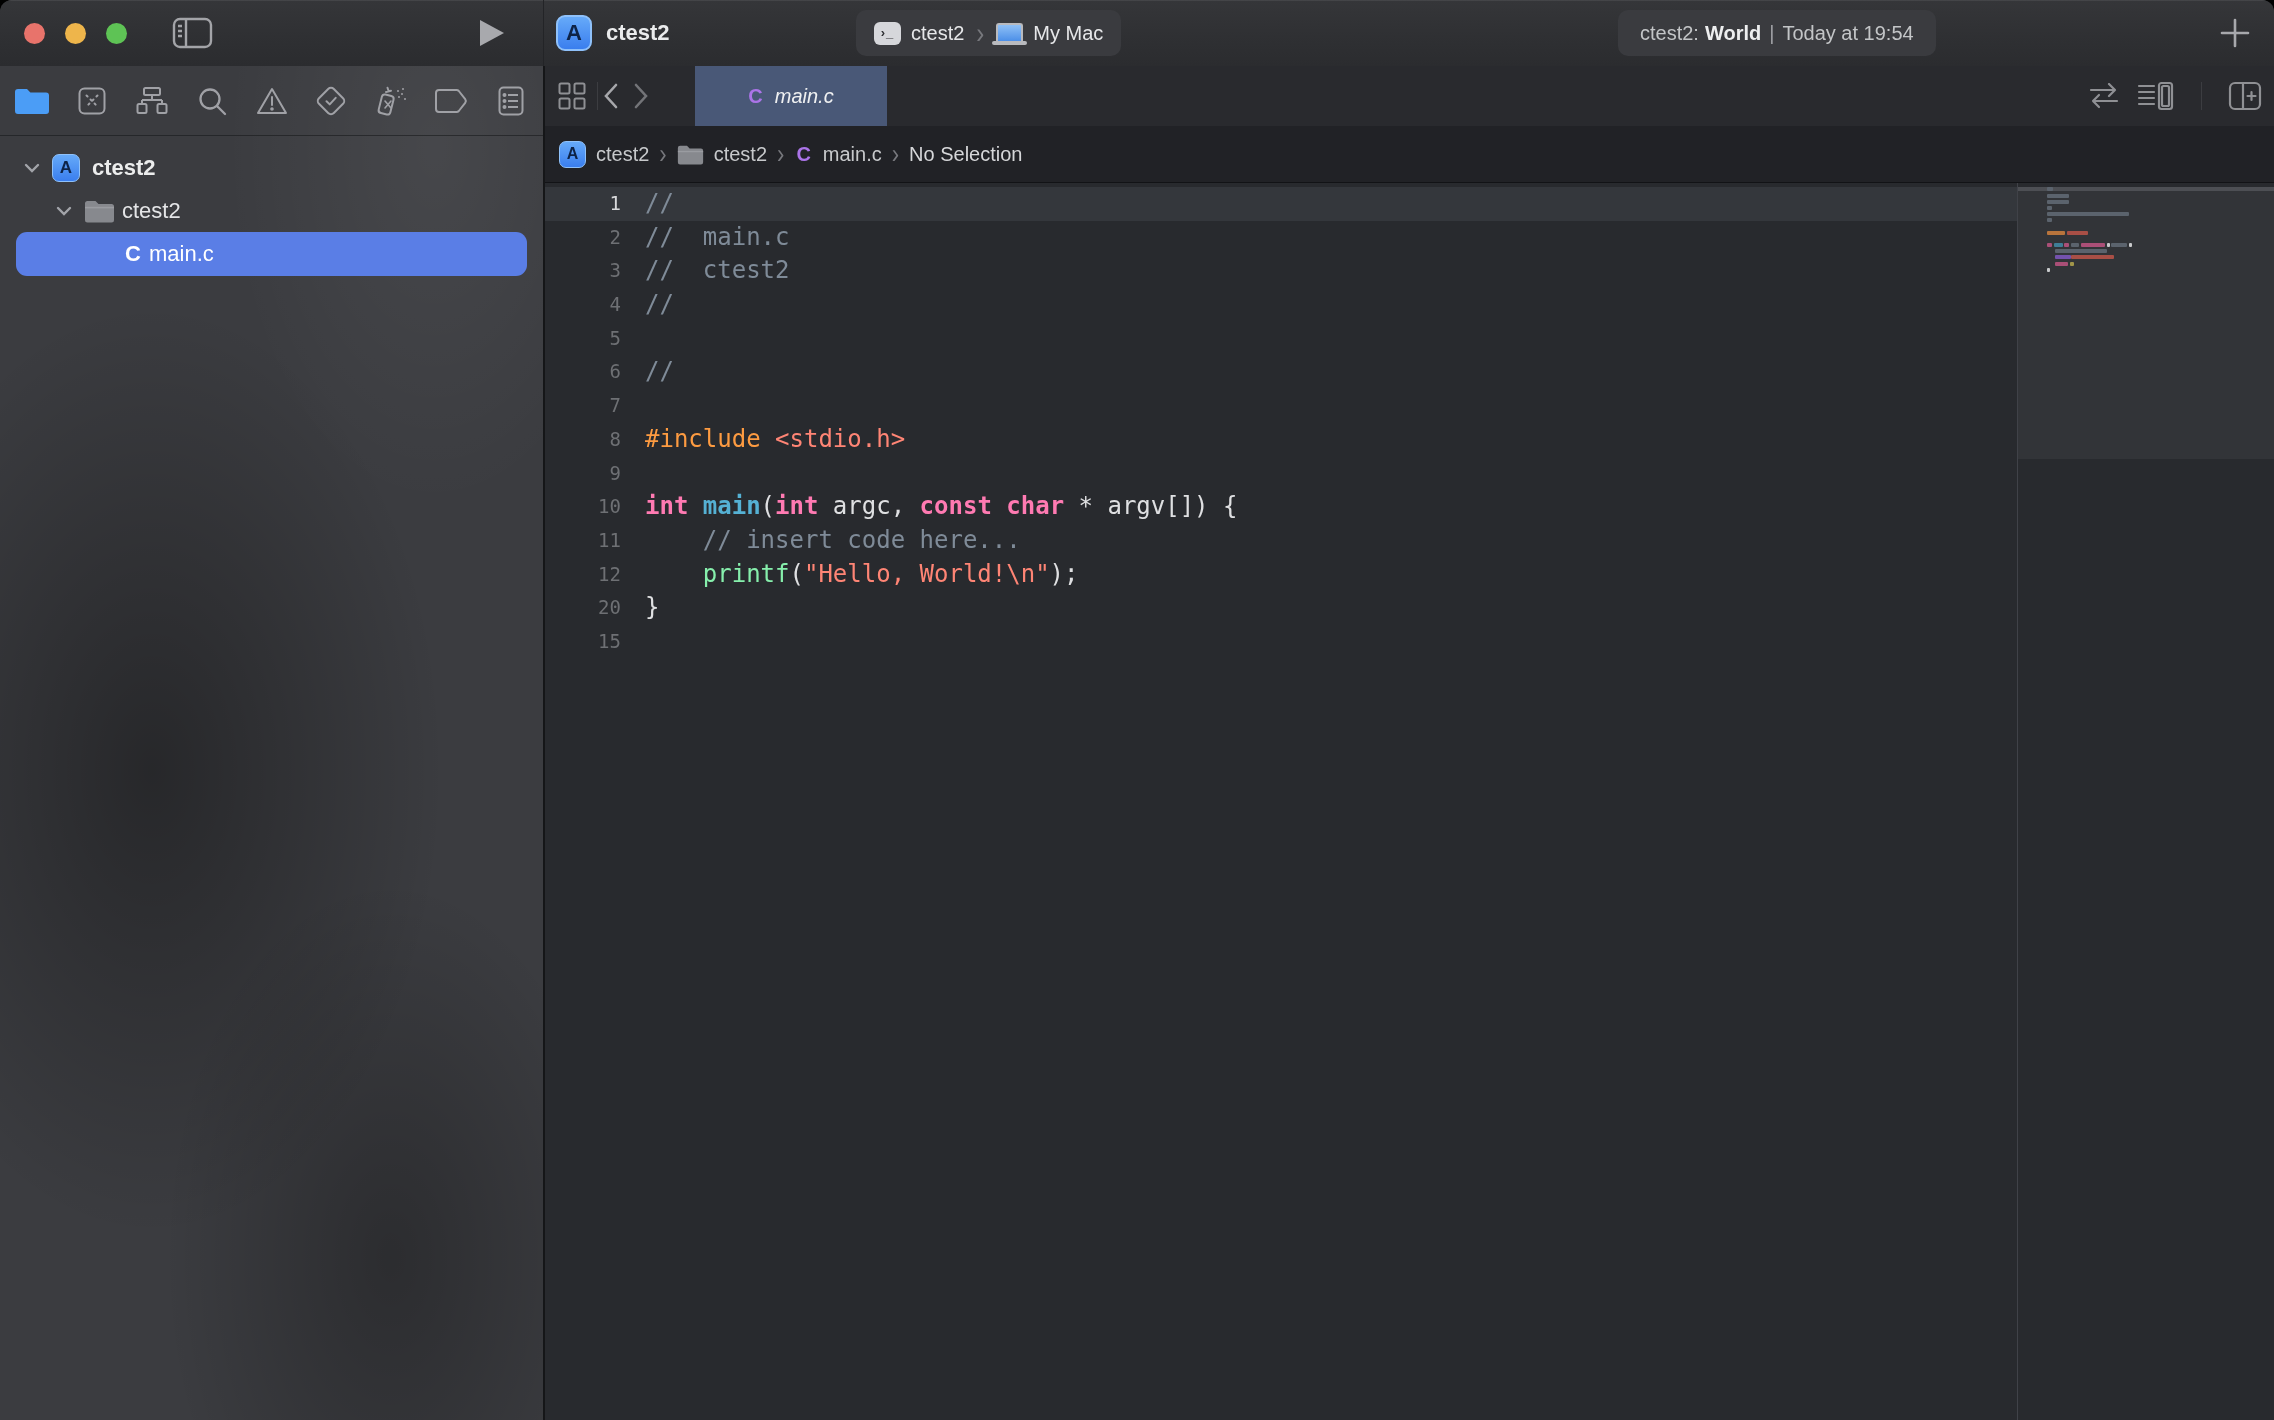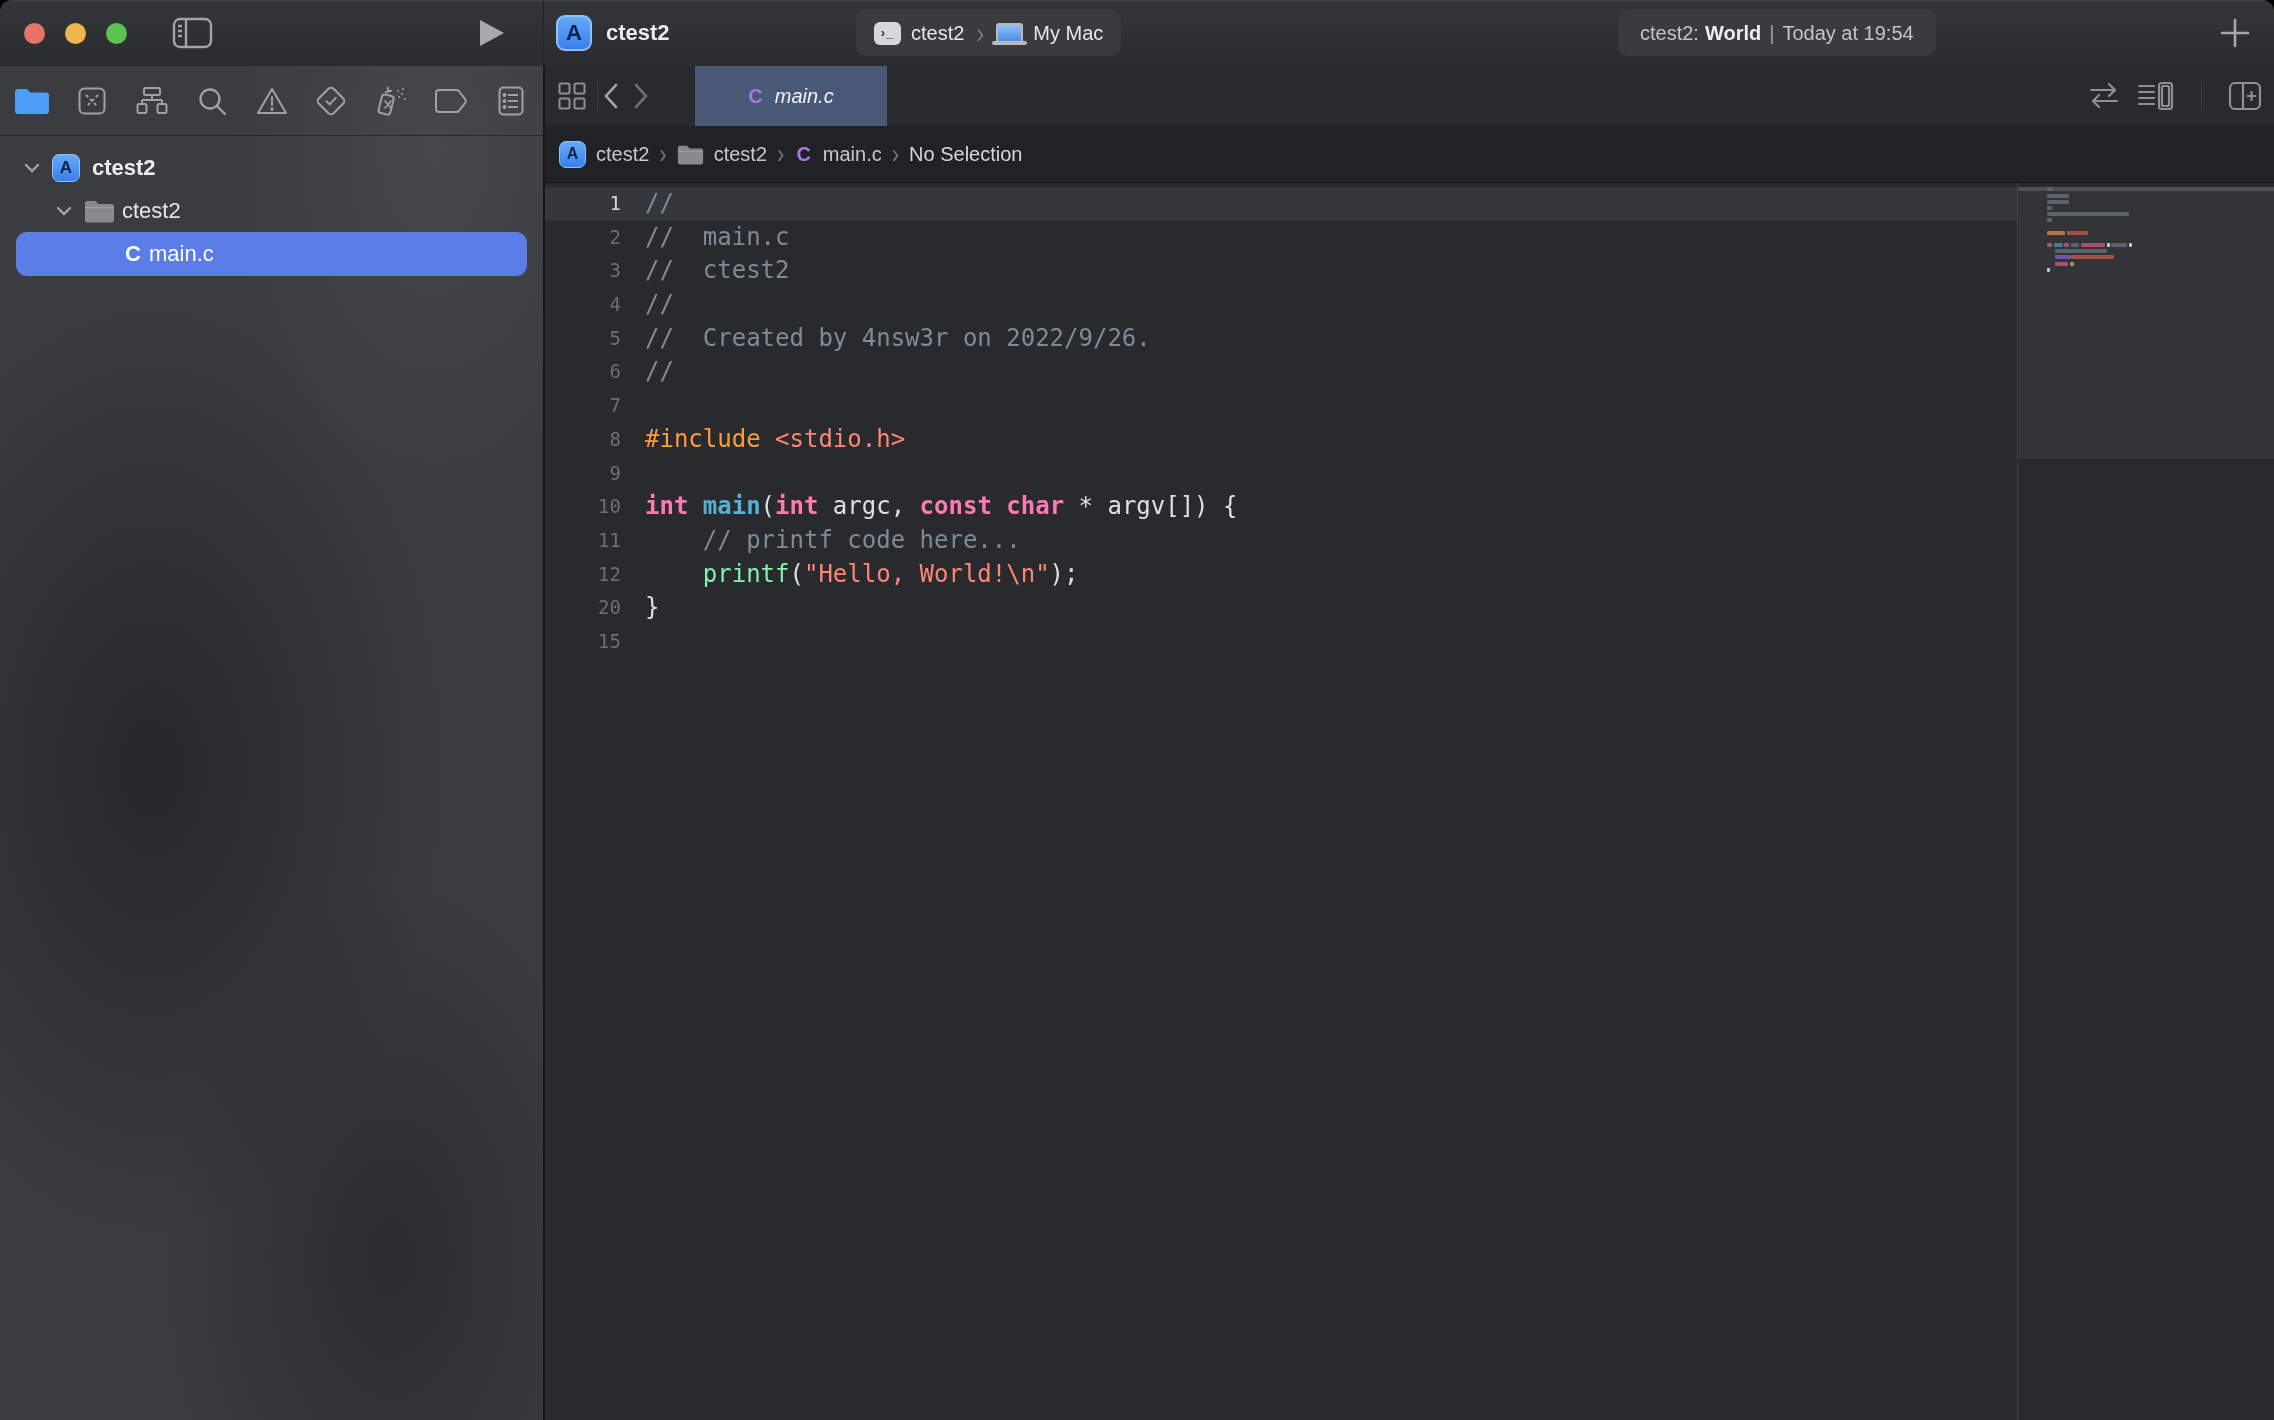--- a/index.html
+++ b/index.html
@@ -350,27 +350,27 @@
         <span class="jb-label jb-last">No Selection</span>
       </span>
     </div>
 
     <div class="editor">
       <div class="code-lines">
             <div class="code-row current"><span class="ln">1</span><span class="code"><span class="tok-com">//</span></span></div>
             <div class="code-row"><span class="ln">2</span><span class="code"><span class="tok-com">//  main.c</span></span></div>
             <div class="code-row"><span class="ln">3</span><span class="code"><span class="tok-com">//  ctest2</span></span></div>
             <div class="code-row"><span class="ln">4</span><span class="code"><span class="tok-com">//</span></span></div>
-            <div class="code-row"><span class="ln">5</span><span class="code"><span class="tok-com">//  Created by 4nsw3r on 2022/9/26.</span></span></div>
+            <div class="code-row"><span class="ln">5</span></div>
             <div class="code-row"><span class="ln">6</span><span class="code"><span class="tok-com">//</span></span></div>
             <div class="code-row"><span class="ln">7</span><span class="code"></span></div>
             <div class="code-row"><span class="ln">8</span><span class="code"><span class="tok-pre">#include</span><span class="tok-pl"> </span><span class="tok-str">&lt;stdio.h&gt;</span></span></div>
             <div class="code-row"><span class="ln">9</span><span class="code"></span></div>
             <div class="code-row"><span class="ln">10</span><span class="code"><span class="tok-kw">int</span><span class="tok-pl"> </span><span class="tok-fn">main</span><span class="tok-pl">(</span><span class="tok-kw">int</span><span class="tok-pl"> argc, </span><span class="tok-kw">const</span><span class="tok-pl"> </span><span class="tok-kw">char</span><span class="tok-pl"> * argv[]) {</span></span></div>
-            <div class="code-row"><span class="ln">11</span><span class="code"><span class="tok-pl">    </span><span class="tok-com">// printf code here...</span></span></div>
+            <div class="code-row"><span class="ln">11</span><span class="code"><span class="tok-pl">    </span><span class="tok-com">// insert code here...</span></span></div>
             <div class="code-row"><span class="ln">12</span><span class="code"><span class="tok-pl">    </span><span class="tok-call">printf</span><span class="tok-pl">(</span><span class="tok-str">"Hello, World!\n"</span><span class="tok-pl">);</span></span></div>
             <div class="code-row"><span class="ln">20</span><span class="code"><span class="tok-pl">}</span></span></div>
             <div class="code-row"><span class="ln">15</span><span class="code"></span></div>
           </div>
       <div class="minimap">
         <div class="mm-visible" style="top: 4px; height: 272px;"></div>
         <div class="mm-curline"></div>
       <div class="mm-bar mm-gray" style="top: 4px; left: 29px; width: 6px;"></div>
             <div class="mm-bar mm-gray" style="top: 11px; left: 29px; width: 22px;"></div>
             <div class="mm-bar mm-gray" style="top: 17px; left: 29px; width: 22px;"></div>

